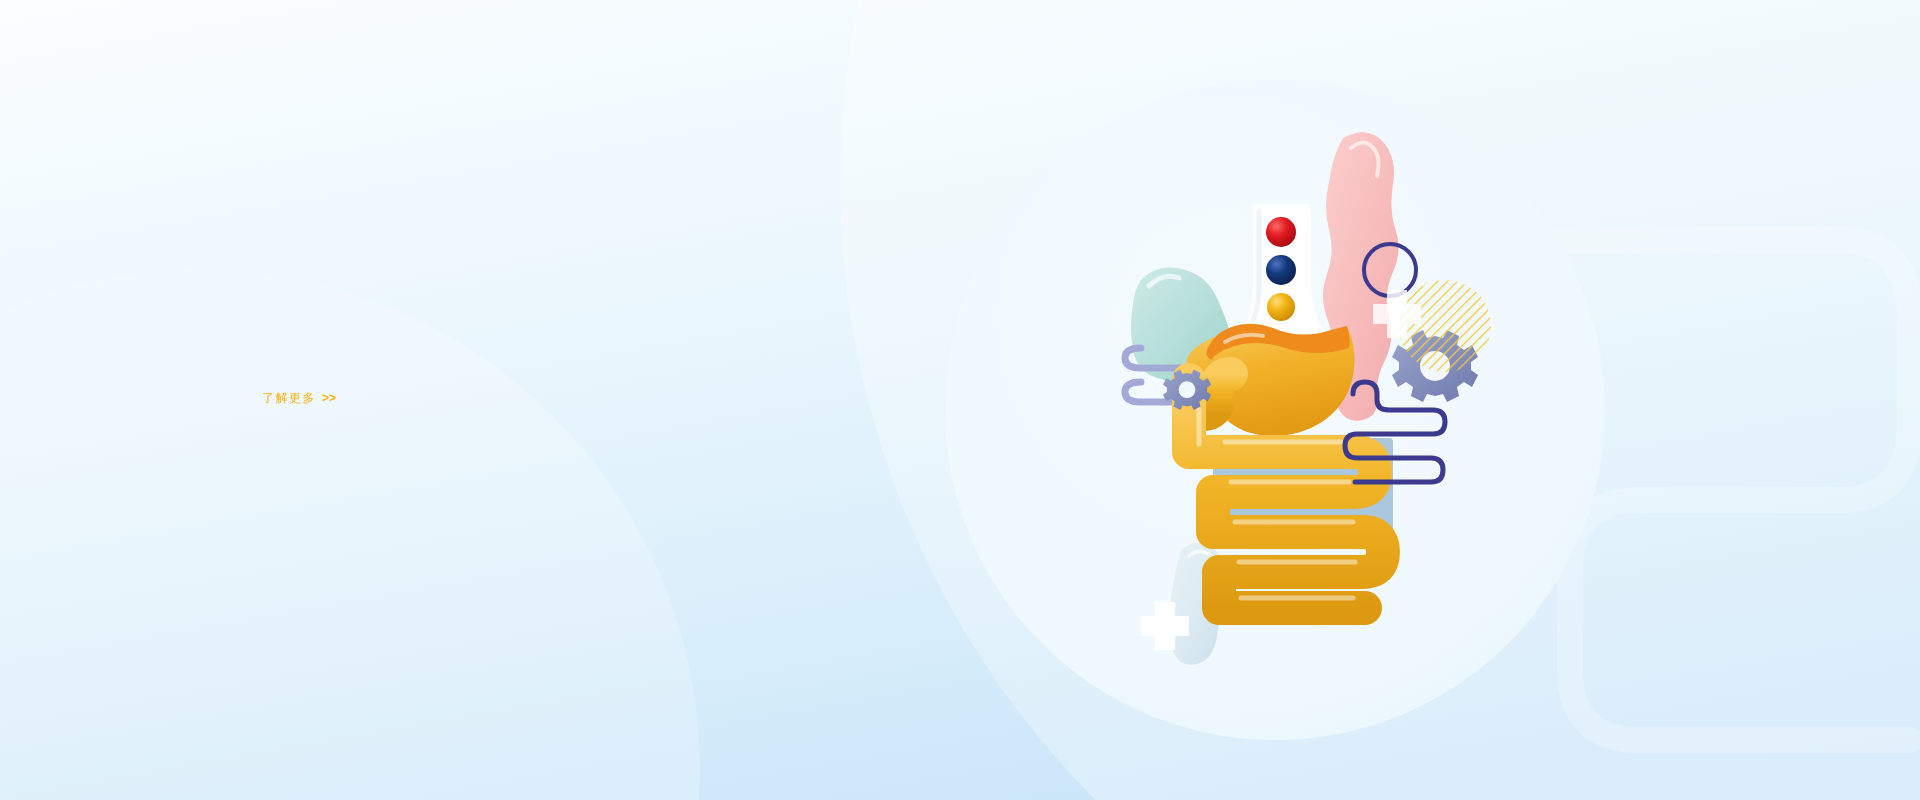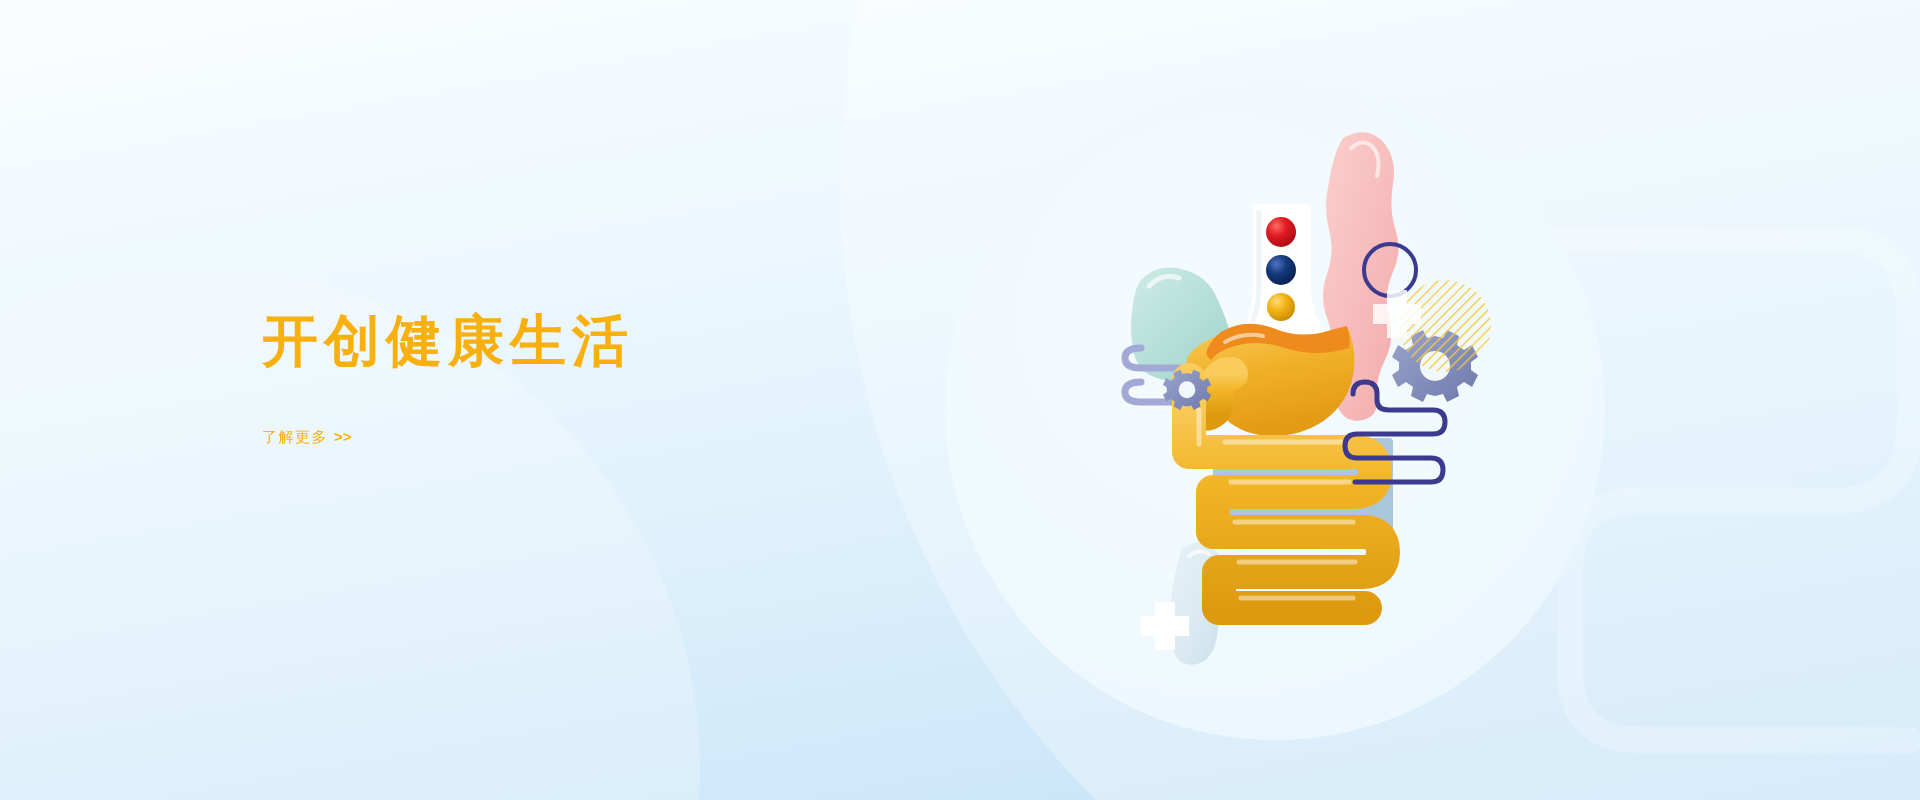--- a/index.html
+++ b/index.html
@@ -48,22 +48,22 @@
     font-family:"Liberation Sans", sans-serif;
     font-weight:700;
     font-size:56px;
     line-height:1.46;
     letter-spacing:6px;
     color:#f7b00d;
     white-space:nowrap;
   }
   .cta {
     display:inline-block;
-    margin-top:46px;
-    font-size:15px;
+    margin-top:90px;
+    font-size:12px;
     letter-spacing:1.5px;
     color:#f7b00d;
     text-decoration:none;
     cursor:pointer;
   }
   .cta .chev { margin-left:6px; font-weight:700; letter-spacing:0; }
 
   
   .art-wrap {
     position:absolute;
@@ -88,21 +88,20 @@
   <div class="bg-blob-left"></div>
 
   <div class="bg-watermark">
     <svg viewBox="0 0 520 560" aria-hidden="true">
       <path d="M60 30 L400 30 Q470 30 470 110 L470 210 Q470 290 400 290 L200 290
                Q130 290 130 360 L130 460 Q130 530 200 530 L470 530" fill="none" stroke="#ffffff" stroke-opacity="0.55" stroke-width="26" stroke-linecap="round" stroke-linejoin="round"></path>
     </svg>
   </div>
 
   <div class="copy">
-    <div class="headline">开创健康生活</div>
     <a class="cta" href="#"><span>了解更多</span><span class="chev">&gt;&gt;</span></a>
   </div>
 
   <div class="art-wrap">
     <div class="art-disc"></div>
 
     <svg class="art" viewBox="0 0 660 660" aria-hidden="true">
       <defs>
         <linearGradient id="gLiver" x1="0" y1="0" x2="1" y2="1">
           <stop offset="0%" stop-color="#cdeae6"></stop>

